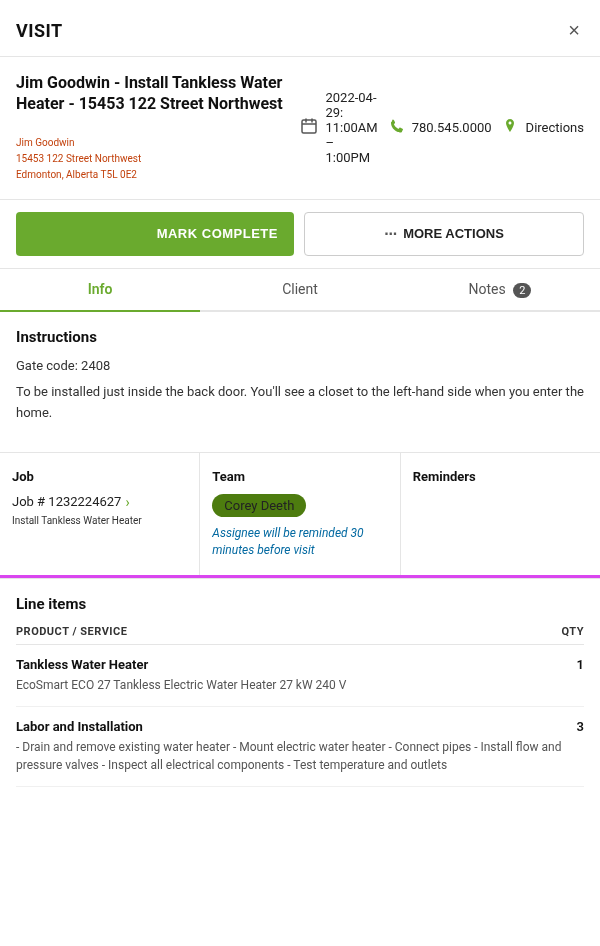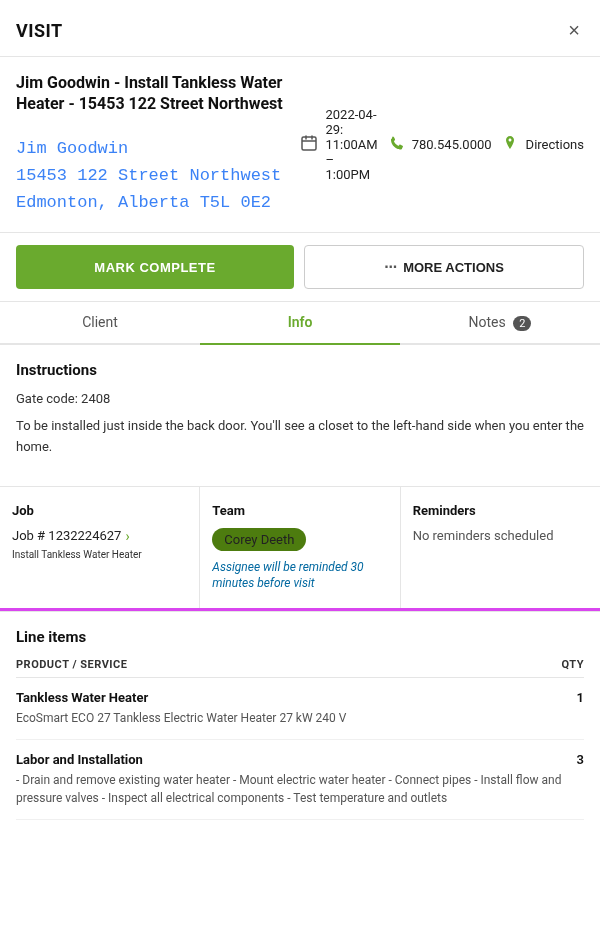--- a/index.html
+++ b/index.html
@@ -47,24 +47,23 @@
       flex: 1;
     }
     .visit-title {
       font-size: 16px;
       font-weight: 700;
       color: #111;
       line-height: 1.3;
       margin-bottom: 20px;
     }
     .address-block {
-      font-size: 17px;
-      color: #3b82f6;
+      font-size: 10px;
+      color: #c2410c;
       line-height: 1.6;
-      font-family: Liberation Mono, monospace;
     }
     .top-right {
       flex: 1;
       display: flex;
       flex-direction: row;
       gap: 10px;
     }
     .info-row {
       display: flex;
       align-items: center;
@@ -93,20 +92,21 @@
       background: #6aaa2e;
       color: #fff;
       border: none;
       border-radius: 4px;
       padding: 12px 16px;
       font-size: 13px;
       font-weight: 700;
       letter-spacing: 0.5px;
       cursor: pointer;
       text-transform: uppercase;
+      text-align: right;
     }
     .btn-more-actions {
       flex: 1;
       background: #fff;
       color: #222;
       border: 1px solid #ccc;
       border-radius: 4px;
       padding: 12px 16px;
       font-size: 13px;
       font-weight: 600;
@@ -322,25 +322,25 @@
 
 <div class="action-buttons">
   <button class="btn-mark-complete">MARK COMPLETE</button>
   <button class="btn-more-actions">
     <span class="dots-icon">···</span>
     <span>MORE ACTIONS</span>
   </button>
 </div>
 
 <div class="tabs">
+  <div class="tab active">
+    <span>Info</span>
+  </div>
   <div class="tab">
     <span>Client</span>
-  </div>
-  <div class="tab active">
-    <span>Info</span>
   </div>
   <div class="tab">
     <span>Notes</span>
     <span class="tab-badge">2</span>
   </div>
 </div>
 
 <div class="content">
   <div class="section-title">Instructions</div>
   <div class="instructions-text">
@@ -358,21 +358,20 @@
     </div>
     <div class="job-desc">Install Tankless Water Heater</div>
   </div>
   <div class="col">
     <div class="col-title">Team</div>
     <div class="team-badge">Corey Deeth</div>
     <div class="team-note">Assignee will be reminded 30 minutes before visit</div>
   </div>
   <div class="col">
     <div class="col-title">Reminders</div>
-    <div class="reminders-text">No reminders scheduled</div>
   </div>
 </div>
 
 <div class="line-items-section">
   <div class="line-items-title">Line items</div>
   <div class="line-items-header">
     <span>PRODUCT / SERVICE</span>
     <span>QTY</span>
   </div>
 

